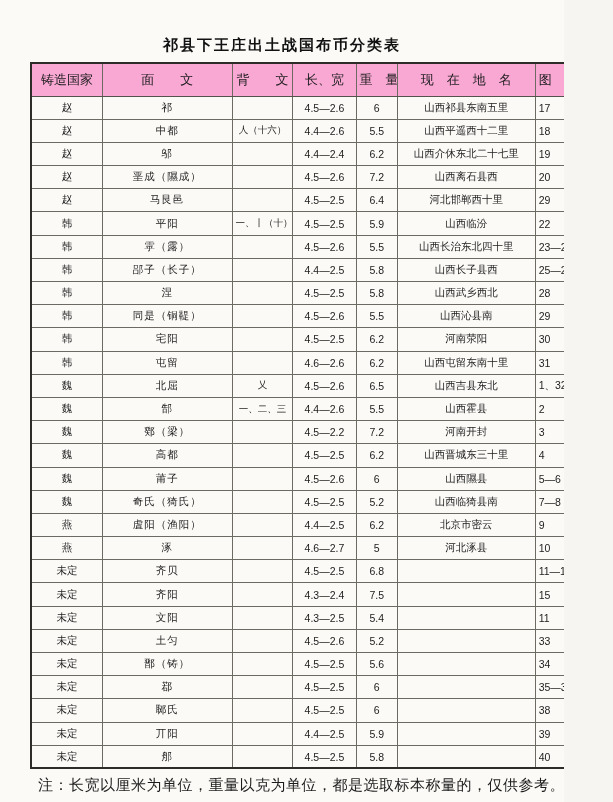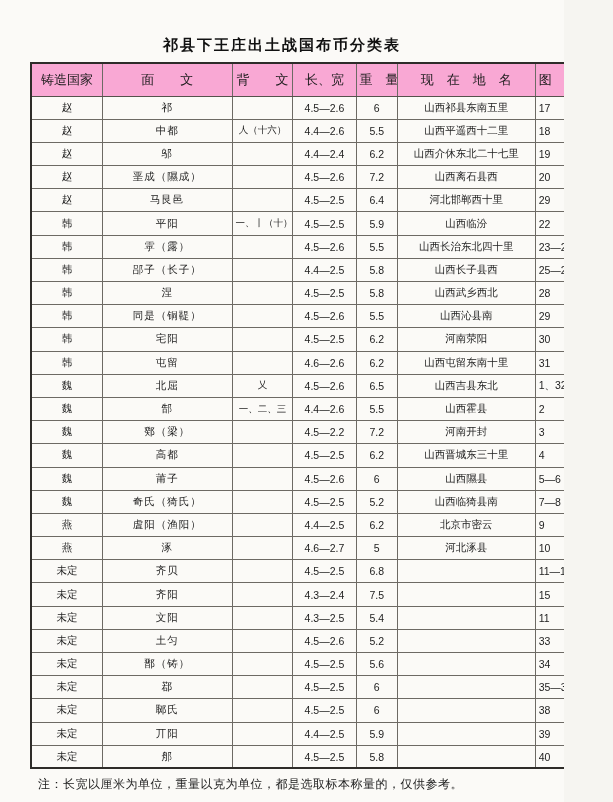--- a/index.html
+++ b/index.html
@@ -63,21 +63,21 @@
   td.center { text-align: center; }
   td.left   { text-align: center; }
   td.right  { padding-right: 6px; }
   td.face-cell { text-align: center; letter-spacing: 1px; }
   td.back-cell { text-align: center; font-size: 9.5px; }
   .note {
     position: absolute;
     top: 776px;
     left: 38px;
     width: 560px;
-    font-size: 12px;
+    font-size: 15px;
     color: #1c1c1c;
     letter-spacing: 0.5px;
   }
 </style>
 </head>
 <body>
 
 <div class="page">
 
   <div class="title">祁县下王庄出土战国布币分类表</div>

